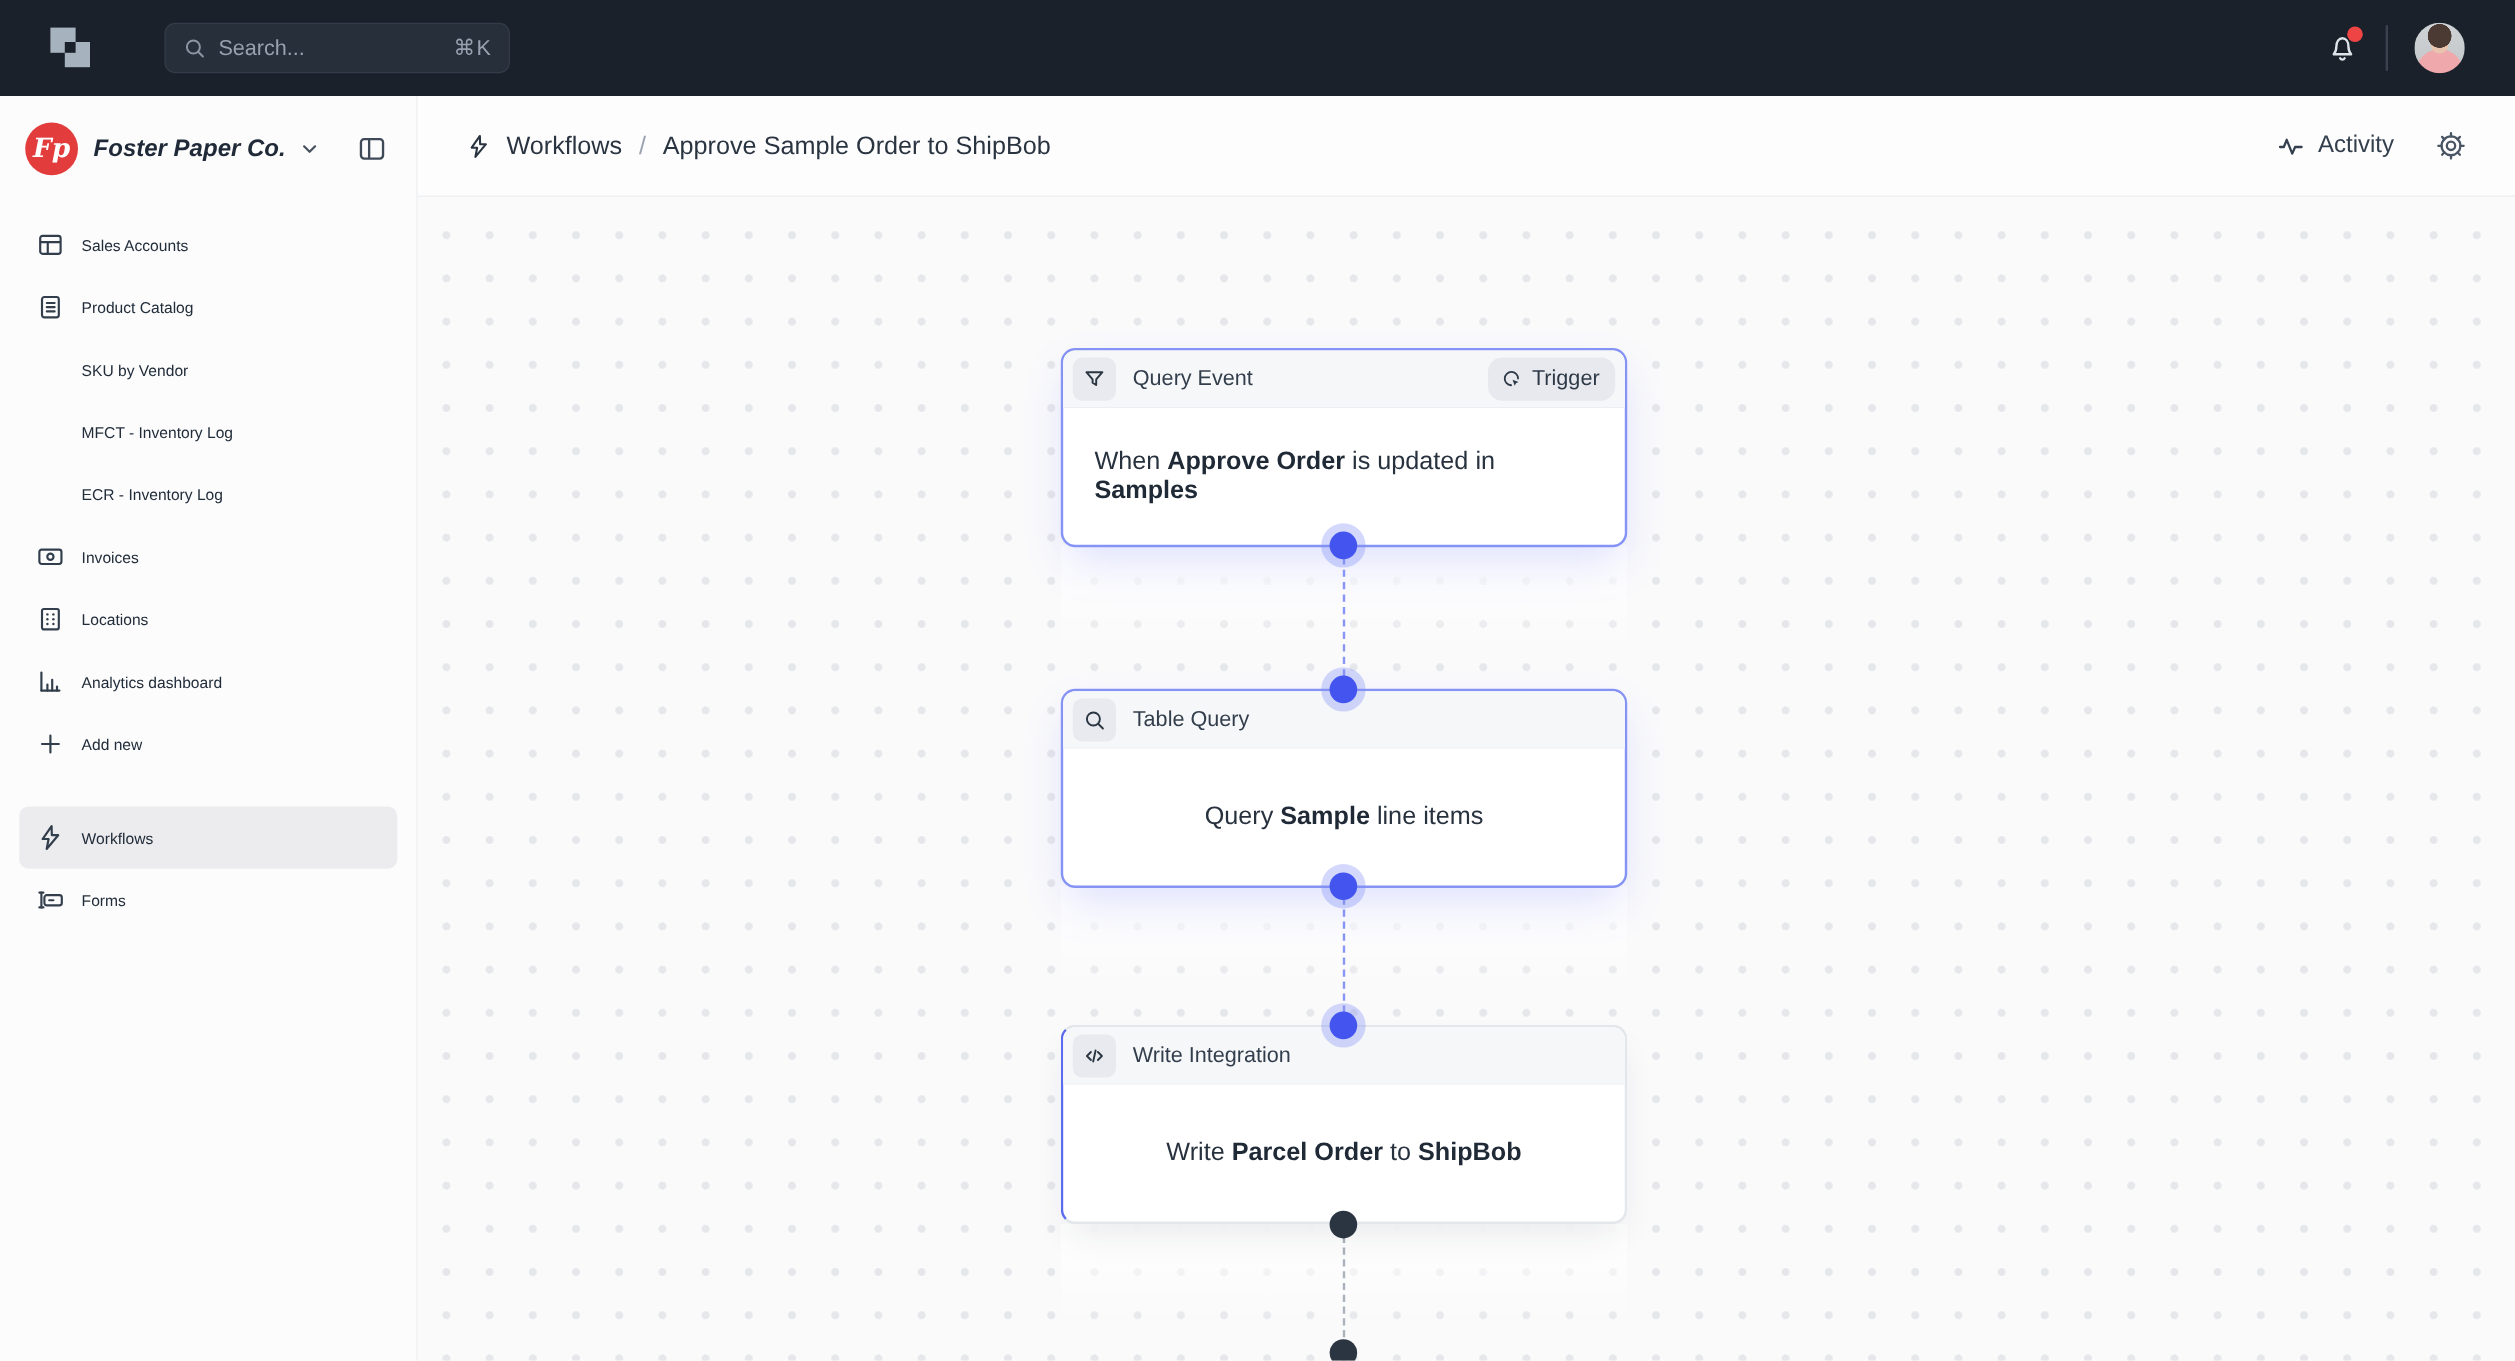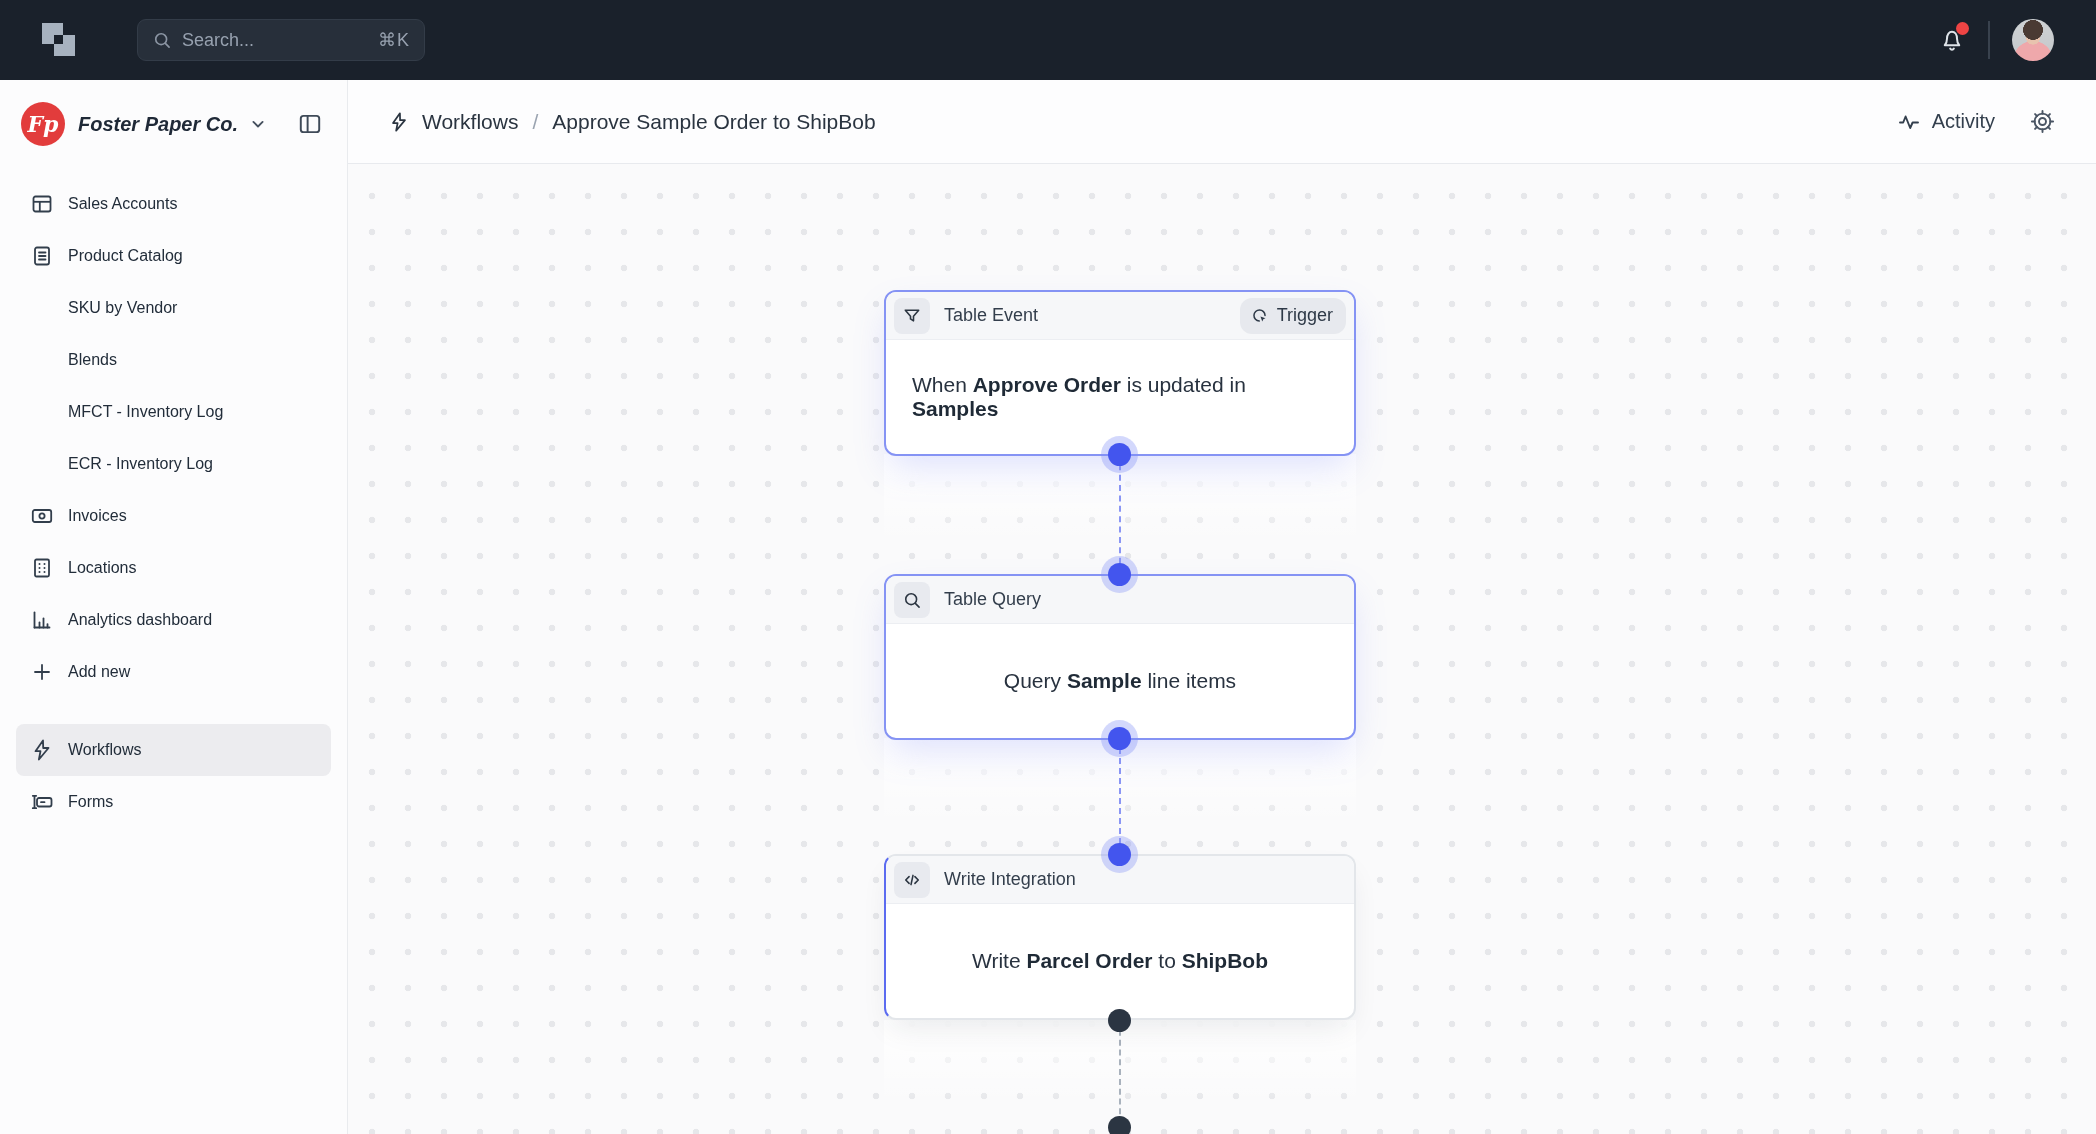--- a/index.html
+++ b/index.html
@@ -35,21 +35,21 @@
   
   .side-head { height:88px; display:flex; align-items:center; padding:0 24px 0 21px; }
   .org-logo { width:44px; height:44px; border-radius:50%; background:#e23c3c; color:#fff; display:flex; align-items:center; justify-content:center;
               font-family:"DejaVu Serif", serif; font-style:italic; font-weight:bold; font-size:22px; }
   .org-name { margin-left:13px; font-size:20px; font-weight:700; color:#1f2937; cursor:pointer;font-style:italic; }
   .org-chevron { margin-left:10px; color:#45505e; display:flex; cursor:pointer; }
   .collapse-btn { margin-left:auto; color:#3f4a58; display:flex; cursor:pointer; }
   .nav { padding-top:10px; }
   .nav-item { height:52px; margin:0 16px; border-radius:8px; display:flex; align-items:center; padding-left:14px; cursor:pointer; }
   .nav-item .nicon { width:24px; display:flex; justify-content:center; color:#323e4c; }
-  .nav-item .nlabel { margin-left:14px; font-size:16px; font-weight:500; color:#222d3a; }
+  .nav-item .nlabel { margin-left:14px; font-size:13px; font-weight:500; color:#222d3a; }
   .nav-item.sub { padding-left:52px; }
   .nav-item.sub .nlabel { margin-left:0; }
   .nav-item.active { background:#ececef; }
   .nav-gap { height:26px; }
 
   
   .page-head { height:84px; background:#fdfdfe; border-bottom:1px solid #e8eaee; display:flex; align-items:center; padding:0 40px; }
   .crumb { display:flex; align-items:center; gap:12px; font-size:21px; color:#2a3440; }
   .crumb .cicon { display:flex; color:#2a3440; }
   .crumb .sect { font-weight:500; cursor:pointer; }
@@ -157,23 +157,20 @@
               <line x1="9" y1="12" x2="15.5" y2="12"></line>
               <line x1="9" y1="15.5" x2="15.5" y2="15.5"></line>
             </svg>
         </span>
         <span class="nlabel">Product Catalog</span>
       </div>
       <div class="nav-item sub">
         <span class="nlabel">SKU by Vendor</span>
       </div>
       <div class="nav-item sub">
-        <span class="nlabel">Blends</span>
-      </div>
-      <div class="nav-item sub">
         <span class="nlabel">MFCT - Inventory Log</span>
       </div>
       <div class="nav-item sub">
         <span class="nlabel">ECR - Inventory Log</span>
       </div>
       <div class="nav-item">
         <span class="nicon">
           <svg width="24" height="24" viewBox="0 0 24 24" fill="none" stroke="currentColor" stroke-width="1.8">
               <rect x="2.8" y="6" width="18.4" height="12" rx="2"></rect>
               <circle cx="12" cy="12" r="2.6"></circle>
@@ -288,21 +285,21 @@
           <div class="dash"></div>
       </div>
 
       <div class="node sel" style="top:126px;">
         <div class="nhead">
           <span class="chip">
             <svg width="20" height="20" viewBox="0 0 24 24" fill="none" stroke="currentColor" stroke-width="1.9" stroke-linejoin="round">
                 <path d="M4 5h16l-6.2 7.2v5.6l-3.6-2.3v-3.3z"></path>
               </svg>
           </span>
-          <span class="ntitle">Table Event</span>
+          <span class="ntitle">Query Event</span>
           <span class="badge">
             <svg width="19" height="19" viewBox="0 0 24 24" fill="none" stroke="currentColor" stroke-width="1.9" stroke-linecap="round">
                 <path d="M19 12a7 7 0 1 0-7.3 7"></path>
                 <path d="M13.2 13.2l6.3 2.3-2.7 1.3-1.3 2.7z" fill="currentColor" stroke="none"></path>
               </svg>
             <span>Trigger</span>
           </span>
         </div>
         <div class="nbody">
             <span>

